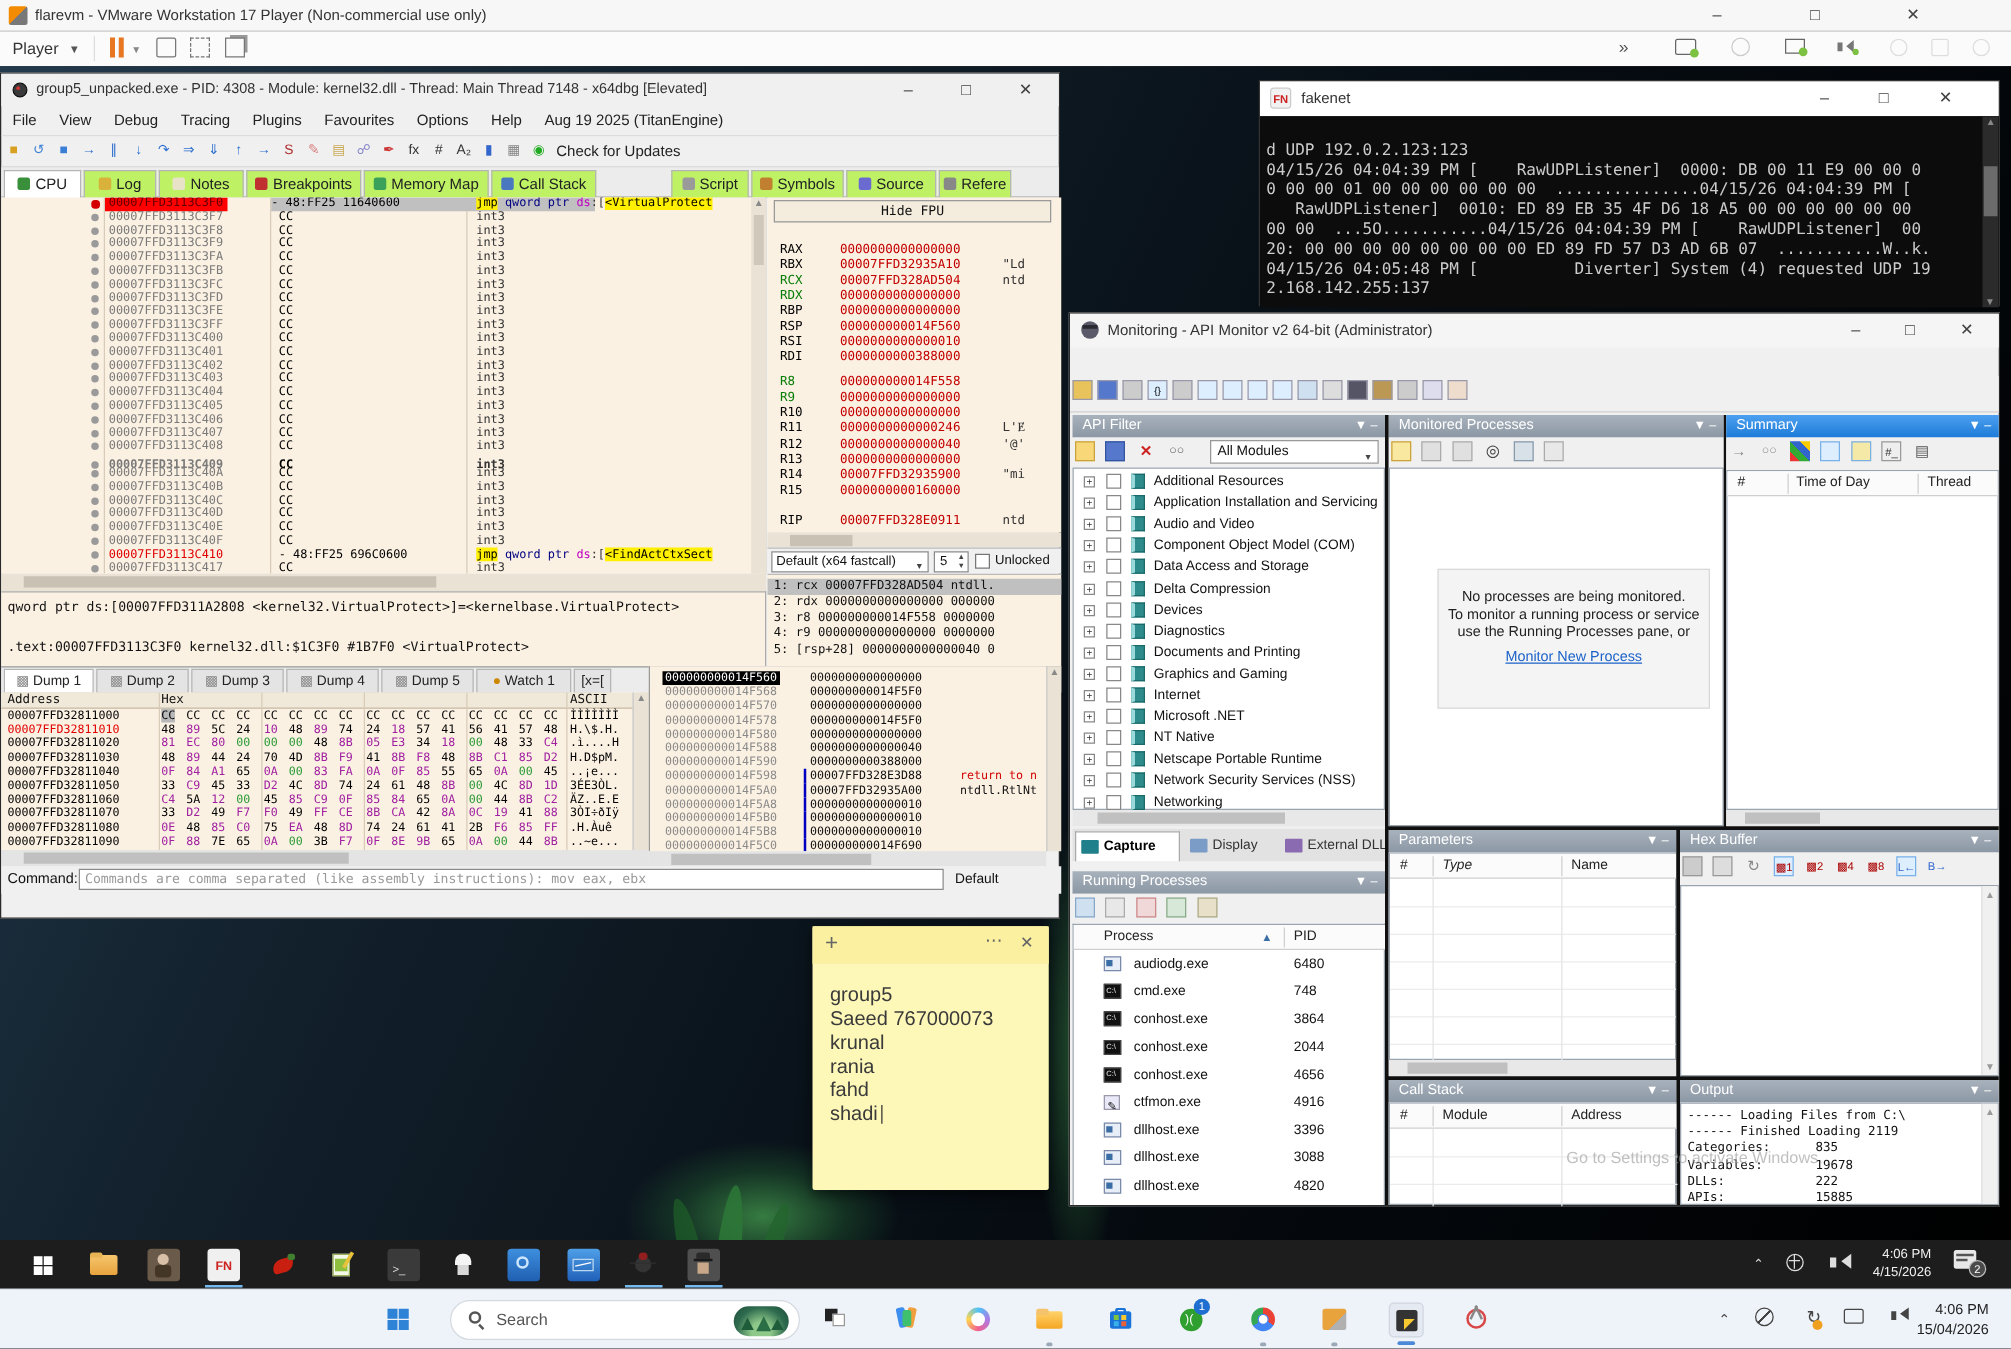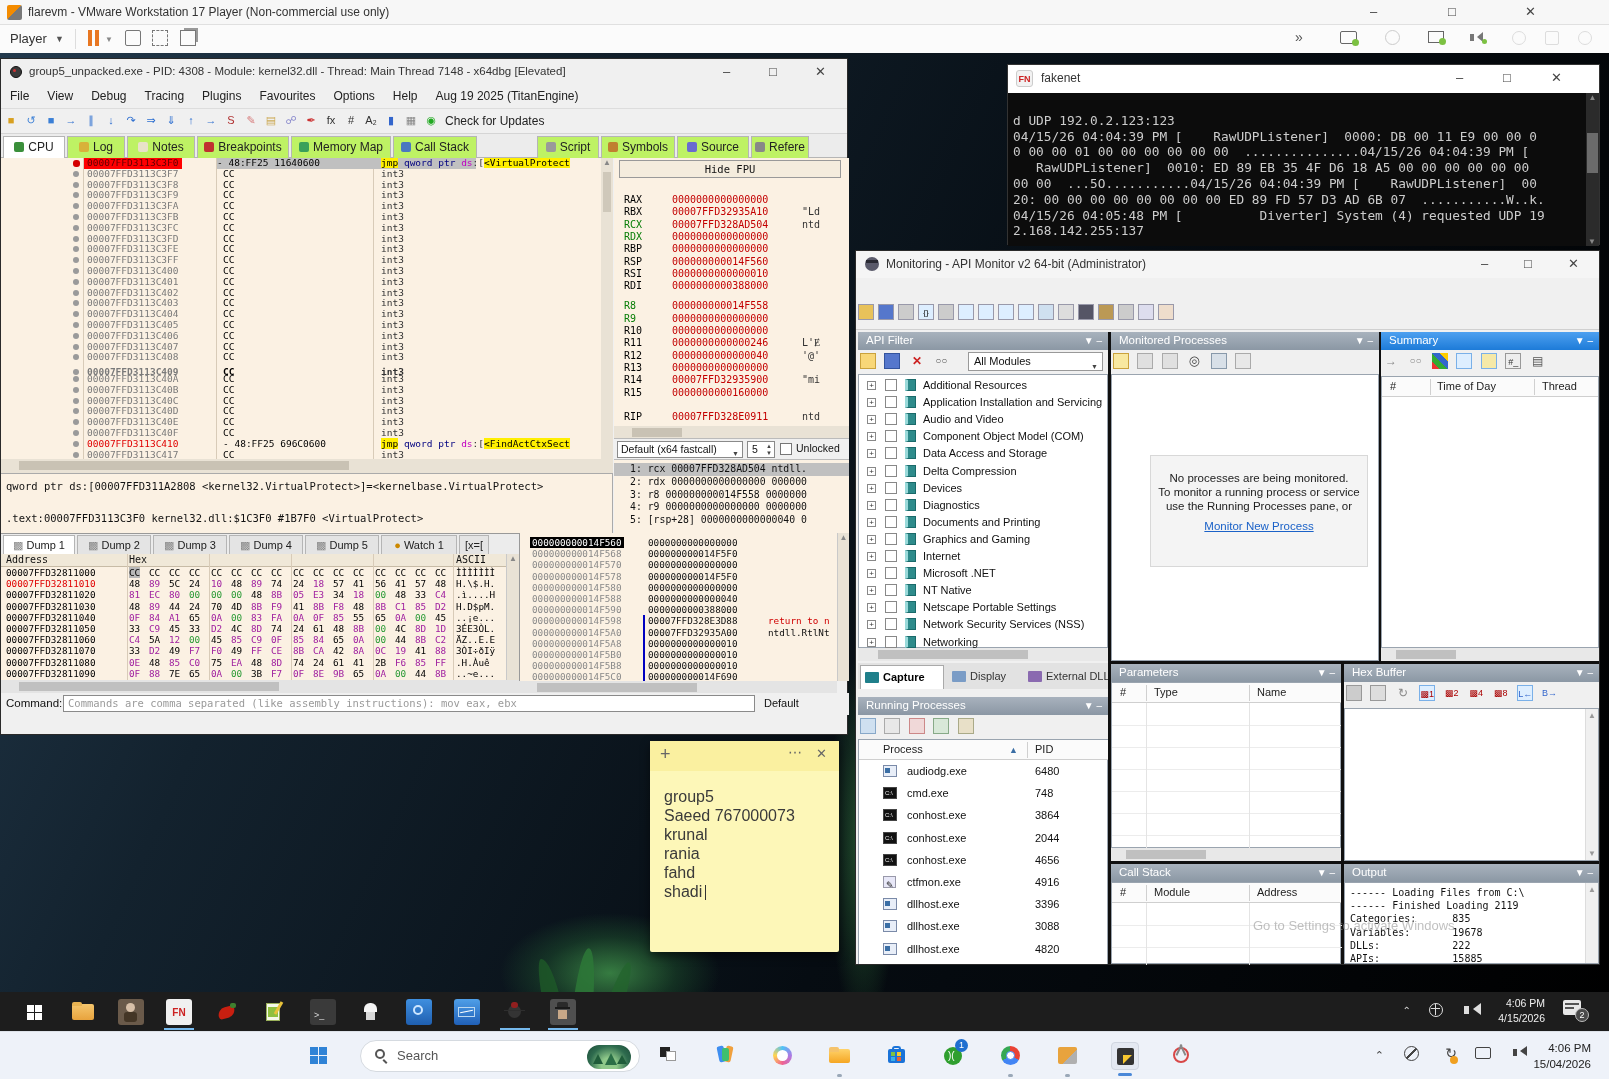--- a/index.html
+++ b/index.html
@@ -36,21 +36,21 @@
 .rname.g { color:#067d06; }
 .rval { position:absolute; left:58px; color:#c30000; }
 .rcom { position:absolute; left:188px; color:#333; }
 #reg-hscroll { position:absolute; left:613px; top:367px; width:235px; height:12px; background:#e9e2d5; }
 #ccrow { position:absolute; left:613px; top:379px; width:235px; height:21px; background:#f0f0f0; border-top:1px solid #bbb; }
 #ccombo { position:absolute; left:3px; top:2px; width:126px; height:17px; background:#fff; border:1px solid #8a8a8a; font-size:10.5px; line-height:15px; padding-left:3px; color:#111; }
 #cspin { position:absolute; left:133px; top:2px; width:28px; height:17px; background:#fff; border:1px solid #8a8a8a; font-size:10.5px; line-height:15px; padding-left:4px; color:#111; }
 #ccheck { position:absolute; left:166px; top:4px; width:12px; height:12px; background:#fff; border:1px solid #777; }
 #cclab { position:absolute; left:182px; top:3px; font-size:10.5px; color:#111; }
 #args { position:absolute; left:613px; top:400px; width:235px; height:74px; background:#fbf1e3; border-top:1px solid #bbb; }
-.arow { position:absolute; left:0; width:100%; height:12.8px; font-size:9.8px; line-height:12.8px; font-family:"DejaVu Sans Mono",monospace; color:#111; white-space:pre; padding-left:16px; }
+.arow { position:absolute; left:0; width:100%; height:12.8px; font-size:9.8px; line-height:12.8px; font-family:"DejaVu Sans Mono",monospace; color:#111; white-space:pre; padding-left:5px; }
 .arow.sel { background:#c0c0c0; }
 #infopane { position:absolute; left:0; top:414px; width:612px; height:60px; background:#fbf1e3; border-top:1px solid #aaa; border-right:1px solid #aaa; }
 #dis-hscroll { position:absolute; left:0px; top:400px; width:612px; height:14px; background:#e9e2d5; }
 .hthumb { position:absolute; left:18px; top:2px; height:9px; background:#c9c2b4; }
 .iline { position:absolute; left:5px; font-size:10.5px; font-family:"DejaVu Sans Mono",monospace; color:#111; white-space:pre; }
 #dumptabs { position:absolute; left:0; top:474px; width:848px; height:21px; background:#ececec; border-top:1px solid #999; }
 .dtab { position:absolute; top:1px; height:20px; border:1px solid #b5b5b5; background:#e4e4e4; font-size:11px; line-height:18px; text-align:center; color:#222; }
 .dtab.active { background:#ffffff; }
 #dump { position:absolute; left:0; top:495px; width:518px; height:126px; background:#fbf1e3; overflow:hidden; }
 #dumphdr { position:absolute; left:0; top:0; width:100%; height:13px; font-size:10px; font-family:"DejaVu Sans Mono",monospace; color:#111; background:#f0e8d8; border-bottom:1px solid #c7bba6; }
@@ -451,21 +451,21 @@
         <div class="treerow" style="top: 207.2px; width: 100%;">
           <span class="plus">+</span>
           <span class="cbox"></span>
           <span class="book"></span>
           <span class="tlabel">NT Native</span>
         </div>
         <div class="treerow" style="top: 224.3px; width: 100%;">
           <span class="plus">+</span>
           <span class="cbox"></span>
           <span class="book"></span>
-          <span class="tlabel">Netscape Portable Settings</span>
+          <span class="tlabel">Netscape Portable Runtime</span>
         </div>
         <div class="treerow" style="top: 241.4px; width: 100%;">
           <span class="plus">+</span>
           <span class="cbox"></span>
           <span class="book"></span>
           <span class="tlabel">Network Security Services (NSS)</span>
         </div>
         <div class="treerow" style="top: 258.5px; width: 100%;">
           <span class="plus">+</span>
           <span class="cbox"></span>
@@ -590,21 +590,21 @@
     </div>
     <div class="abs" style="left:525px;top:397px;width:218px;height:13px;background:#e8e8e8;">
         <span class="abs" style="left:15px;top:2px;width:60px;height:9px;background:#c0c0c0;"></span>
       </div>
 
     <div class="abs split" style="left:253px;top:410px;width:490px;height:3px;"></div>
     <div class="phdr" style="left:255px;top:413px;width:230px;"><span>Parameters</span><span class="pbtns">▼ ‒</span></div>
     <div class="panel" id="params-pane" style="left:255px;top:431px;width:230px;height:166px;">
       <div class="colhdr" style="left:0;top:0;width:229px;height:20px;">
         <span class="abs" style="left:8px;top:3px;">#</span>
-        <span class="abs" style="left:42px;top:3px;">Type</span>
+        <span class="abs" style="left:42px;top:3px;font-style:italic;">Type</span>
         <span class="abs" style="left:145px;top:3px;">Name</span>
         <span class="abs" style="left:34px;top:2px;width:1px;height:16px;background:#d0d0d0;"></span>
         <span class="abs" style="left:137px;top:2px;width:1px;height:16px;background:#d0d0d0;"></span>
       </div>
     <div class="gridh" style="left: 0px; top: 42px; width: 230px;"></div>
         <div class="gridh" style="left: 0px; top: 64px; width: 230px;"></div>
         <div class="gridh" style="left: 0px; top: 86px; width: 230px;"></div>
         <div class="gridh" style="left: 0px; top: 108px; width: 230px;"></div>
         <div class="gridh" style="left: 0px; top: 130px; width: 230px;"></div>
         <div class="gridh" style="left: 0px; top: 152px; width: 230px;"></div>

